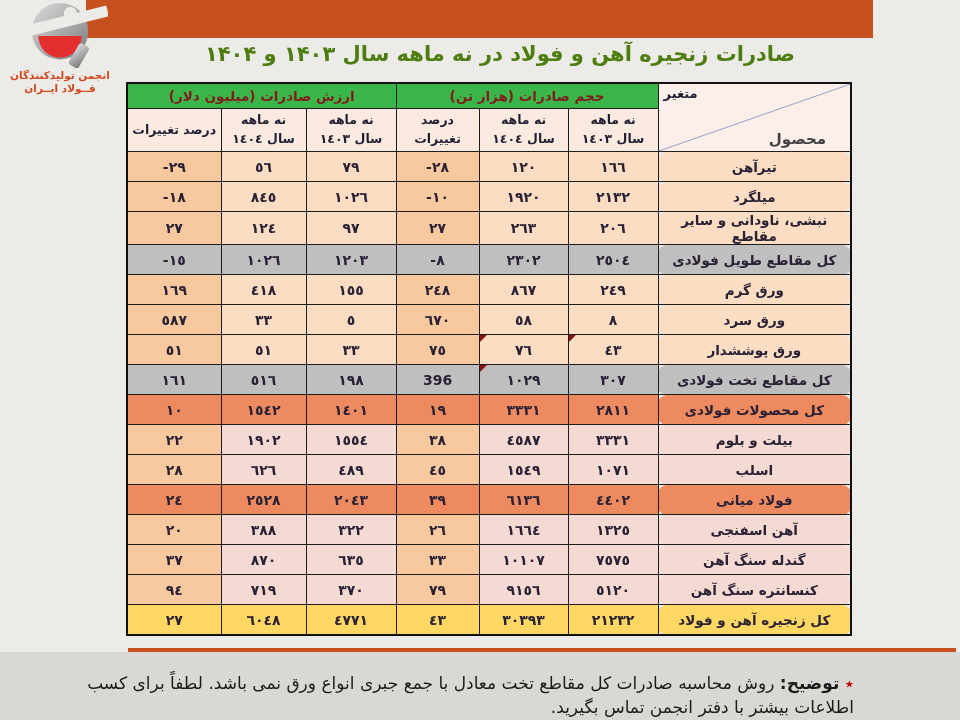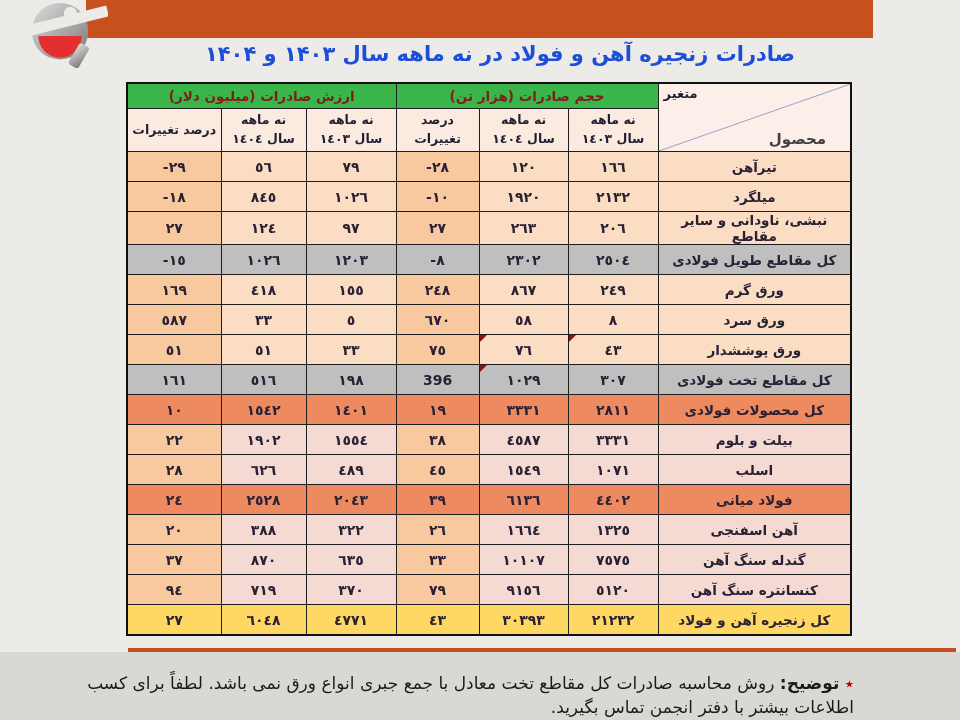--- a/index.html
+++ b/index.html
@@ -14,21 +14,21 @@
     background:var(--accent_orange,#C6501E);
   }
   
   .logo{position:absolute;left:2px;top:2px;width:116px;text-align:center;}
   .logo svg{display:block;margin:0 auto;}
   .logo-text{margin-top:1px;font-weight:bold;font-size:10.5px;line-height:1.25;color:#D3491F;direction:rtl;}
   
   .title{
     position:absolute;left:130px;top:42px;width:740px;margin:0;
     direction:rtl;text-align:center;
-    font-size:21px;font-weight:bold;color:#1d4ed8;letter-spacing:0;
+    font-size:21px;font-weight:bold;color:#4d7c0f;letter-spacing:0;
   }
   
   table.data-table{
     position:absolute;left:126px;top:82px;width:726px;
     border-collapse:collapse;table-layout:fixed;
     direction:rtl;
     border:2px solid #111;
   }
   .data-table th,.data-table td{border:1px solid #1d1d1d;padding:0;overflow:hidden;}
   .green{
@@ -41,21 +41,21 @@
   }
   .corner{background:#FCEFE9;position:relative;}
   .corner svg{position:absolute;left:0;top:0;width:100%;height:100%;}
   .corner-top{position:absolute;left:5px;top:2px;font-weight:bold;font-size:13px;color:#1c1c2e;}
   .corner-bottom{position:absolute;right:24px;bottom:3px;font-weight:bold;font-size:15px;color:#404040;}
   tbody td{
     position:relative;height:29px;text-align:center;
     font-weight:bold;font-size:14px;color:#2A2135;
   }
   tbody td.num{direction:ltr;}
-  tbody td.prod{font-size:13.5px;}
+  tbody td.prod{font-size:13.5px;border-radius:9px;}
   .r-lightA td{background:var(--row_light,#FBDDC4);}
   .r-lightB td{background:var(--row_light2,#F4DAD2);}
   .r-lightA td.pct,.r-lightB td.pct{background:var(--pct_cell,#F8C99F);}
   .r-gray td{background:var(--row_gray,#BFBFBF);}
   .r-dark td{background:var(--row_subtotal,#EE8A60);}
   .r-yellow td{background:var(--row_total,#FFD864);}
   .note{
     position:absolute;top:0;left:0;width:0;height:0;
     border-top:7px solid #8B1410;border-right:7px solid transparent;
   }
@@ -82,20 +82,24 @@
         <stop offset="0.55" stop-color="#a7a7a7"></stop>
         <stop offset="1" stop-color="#787878"></stop>
       </linearGradient>
     </defs>
     <circle cx="50" cy="31" r="30" fill="url(#lg)"></circle>
     <rect x="-2" y="16" width="104" height="12" fill="#ECEBE8" transform="rotate(-14 50 22)"></rect>
     <circle cx="61" cy="12" r="7" fill="#ECEBE8"></circle>
     <path d="M27,36 h46 a23,23 0 0 1 -46,0 z" fill="#E52E2E"></path>
     <rect x="64" y="44" width="12" height="26" rx="3" transform="rotate(30 70 57)" fill="url(#lg)"></rect>
   </svg>
+  <div class="logo-text">
+    <div>انجمن تولیدکنندگان</div>
+    <div>فــولاد ایــران</div>
+  </div>
 </div>
 
 <h1 class="title">صادرات زنجیره آهن و فولاد در نه ماهه سال ۱۴۰۳ و ۱۴۰۴</h1>
 
 <table class="data-table" dir="rtl">
   <colgroup>
     <col style="width:193px">
       <col style="width:90px">
       <col style="width:89px">
       <col style="width:83px">

